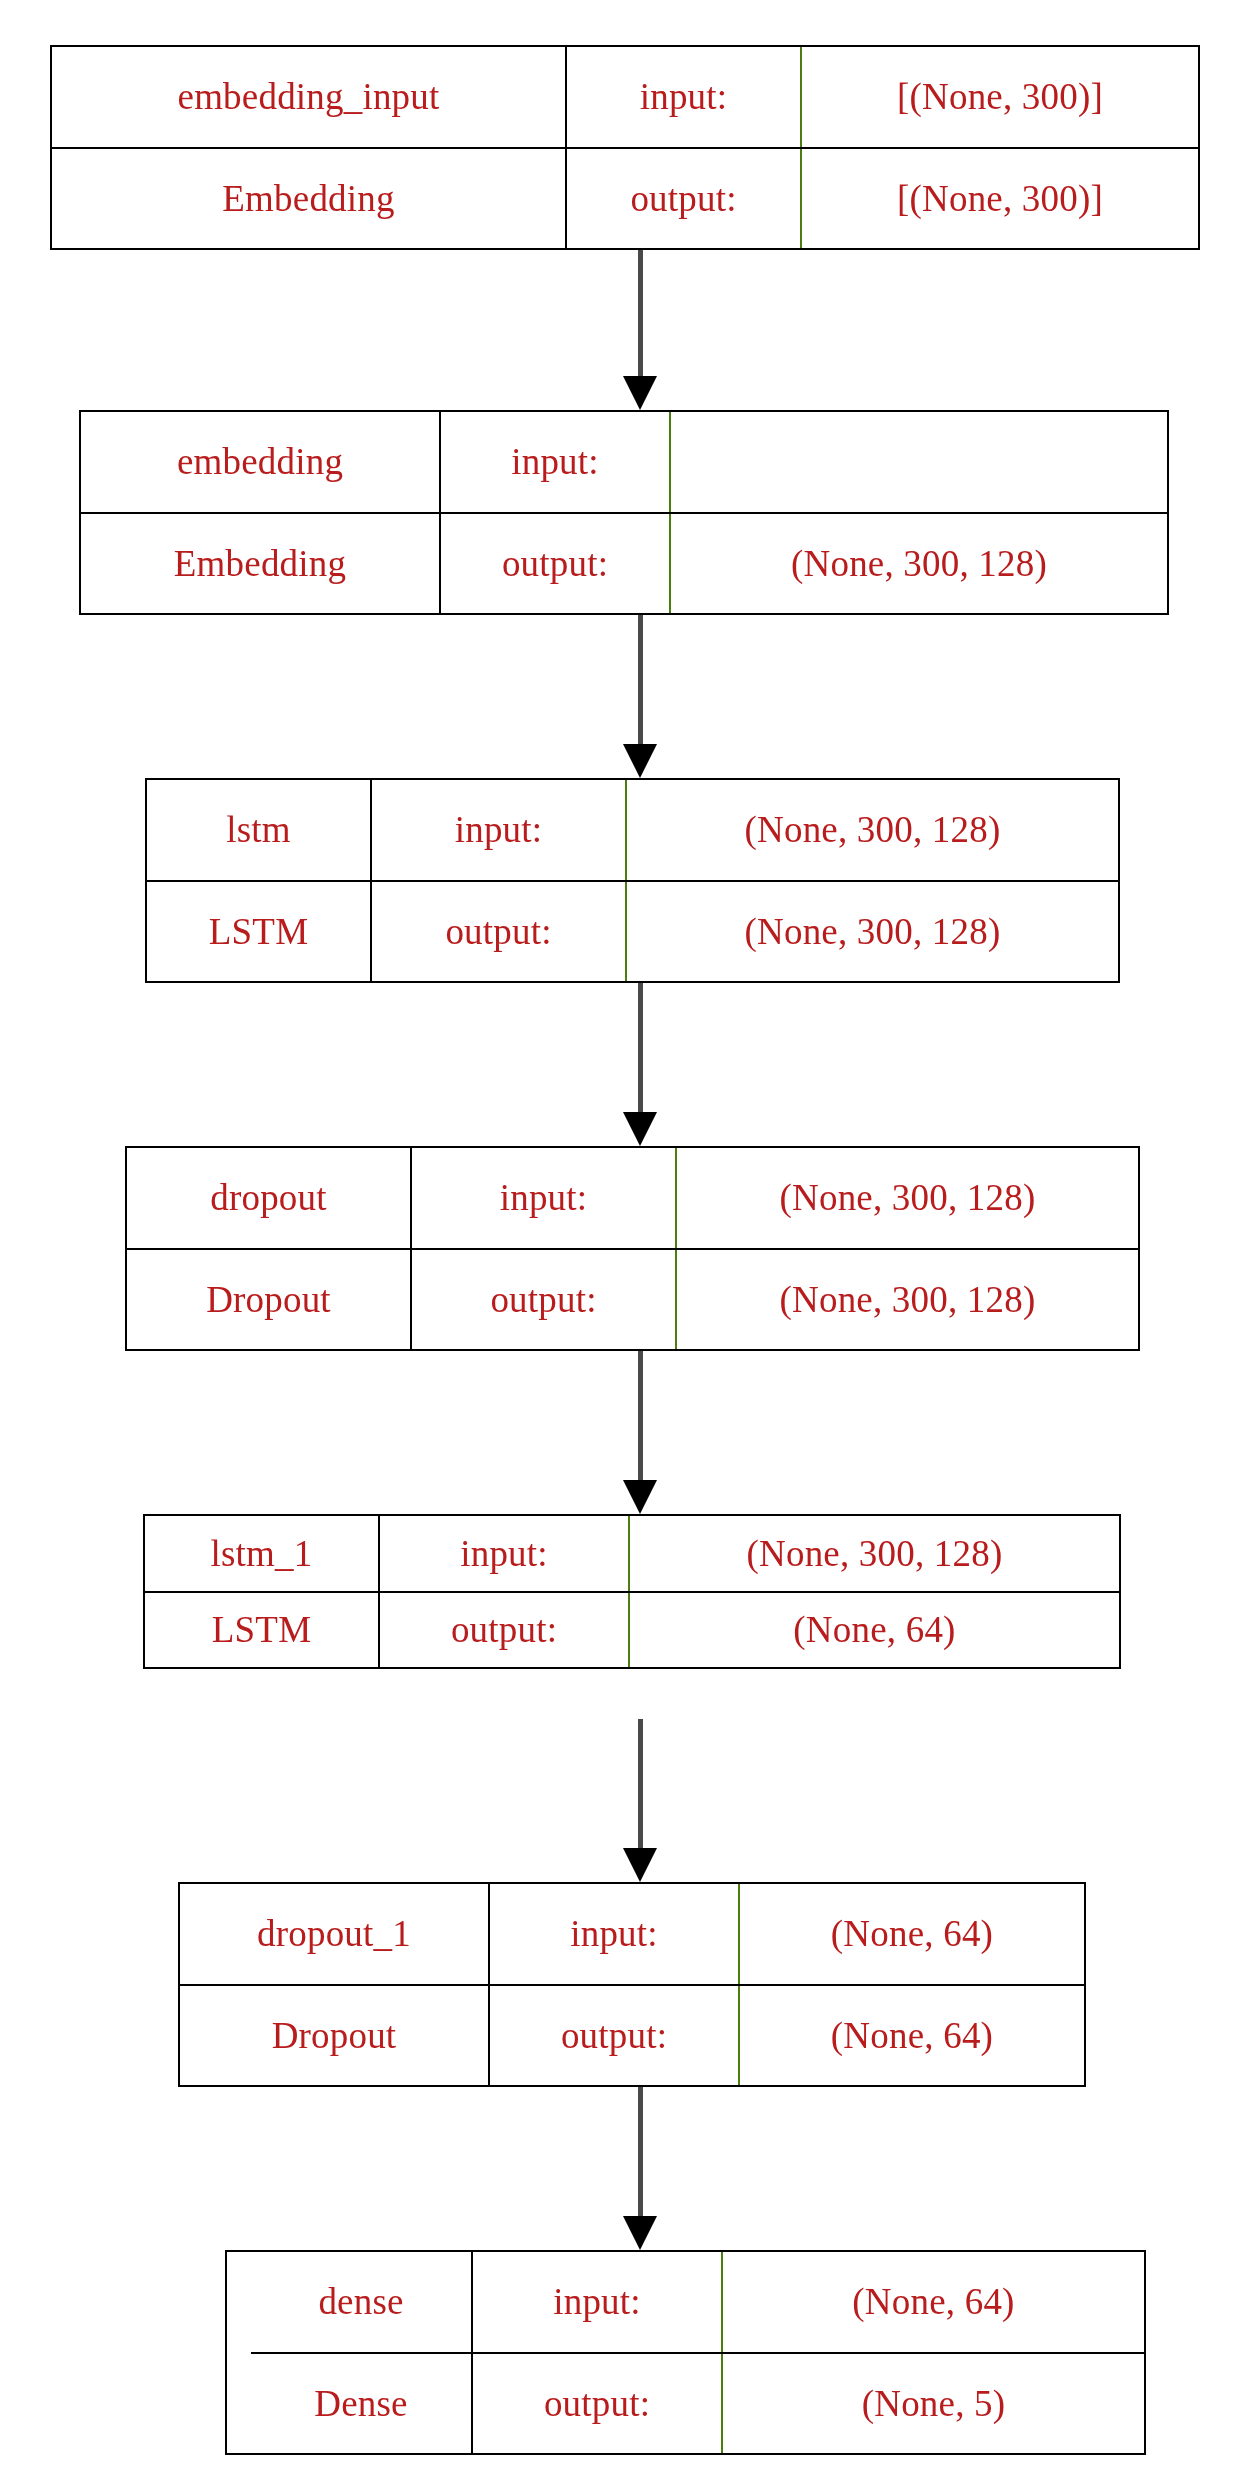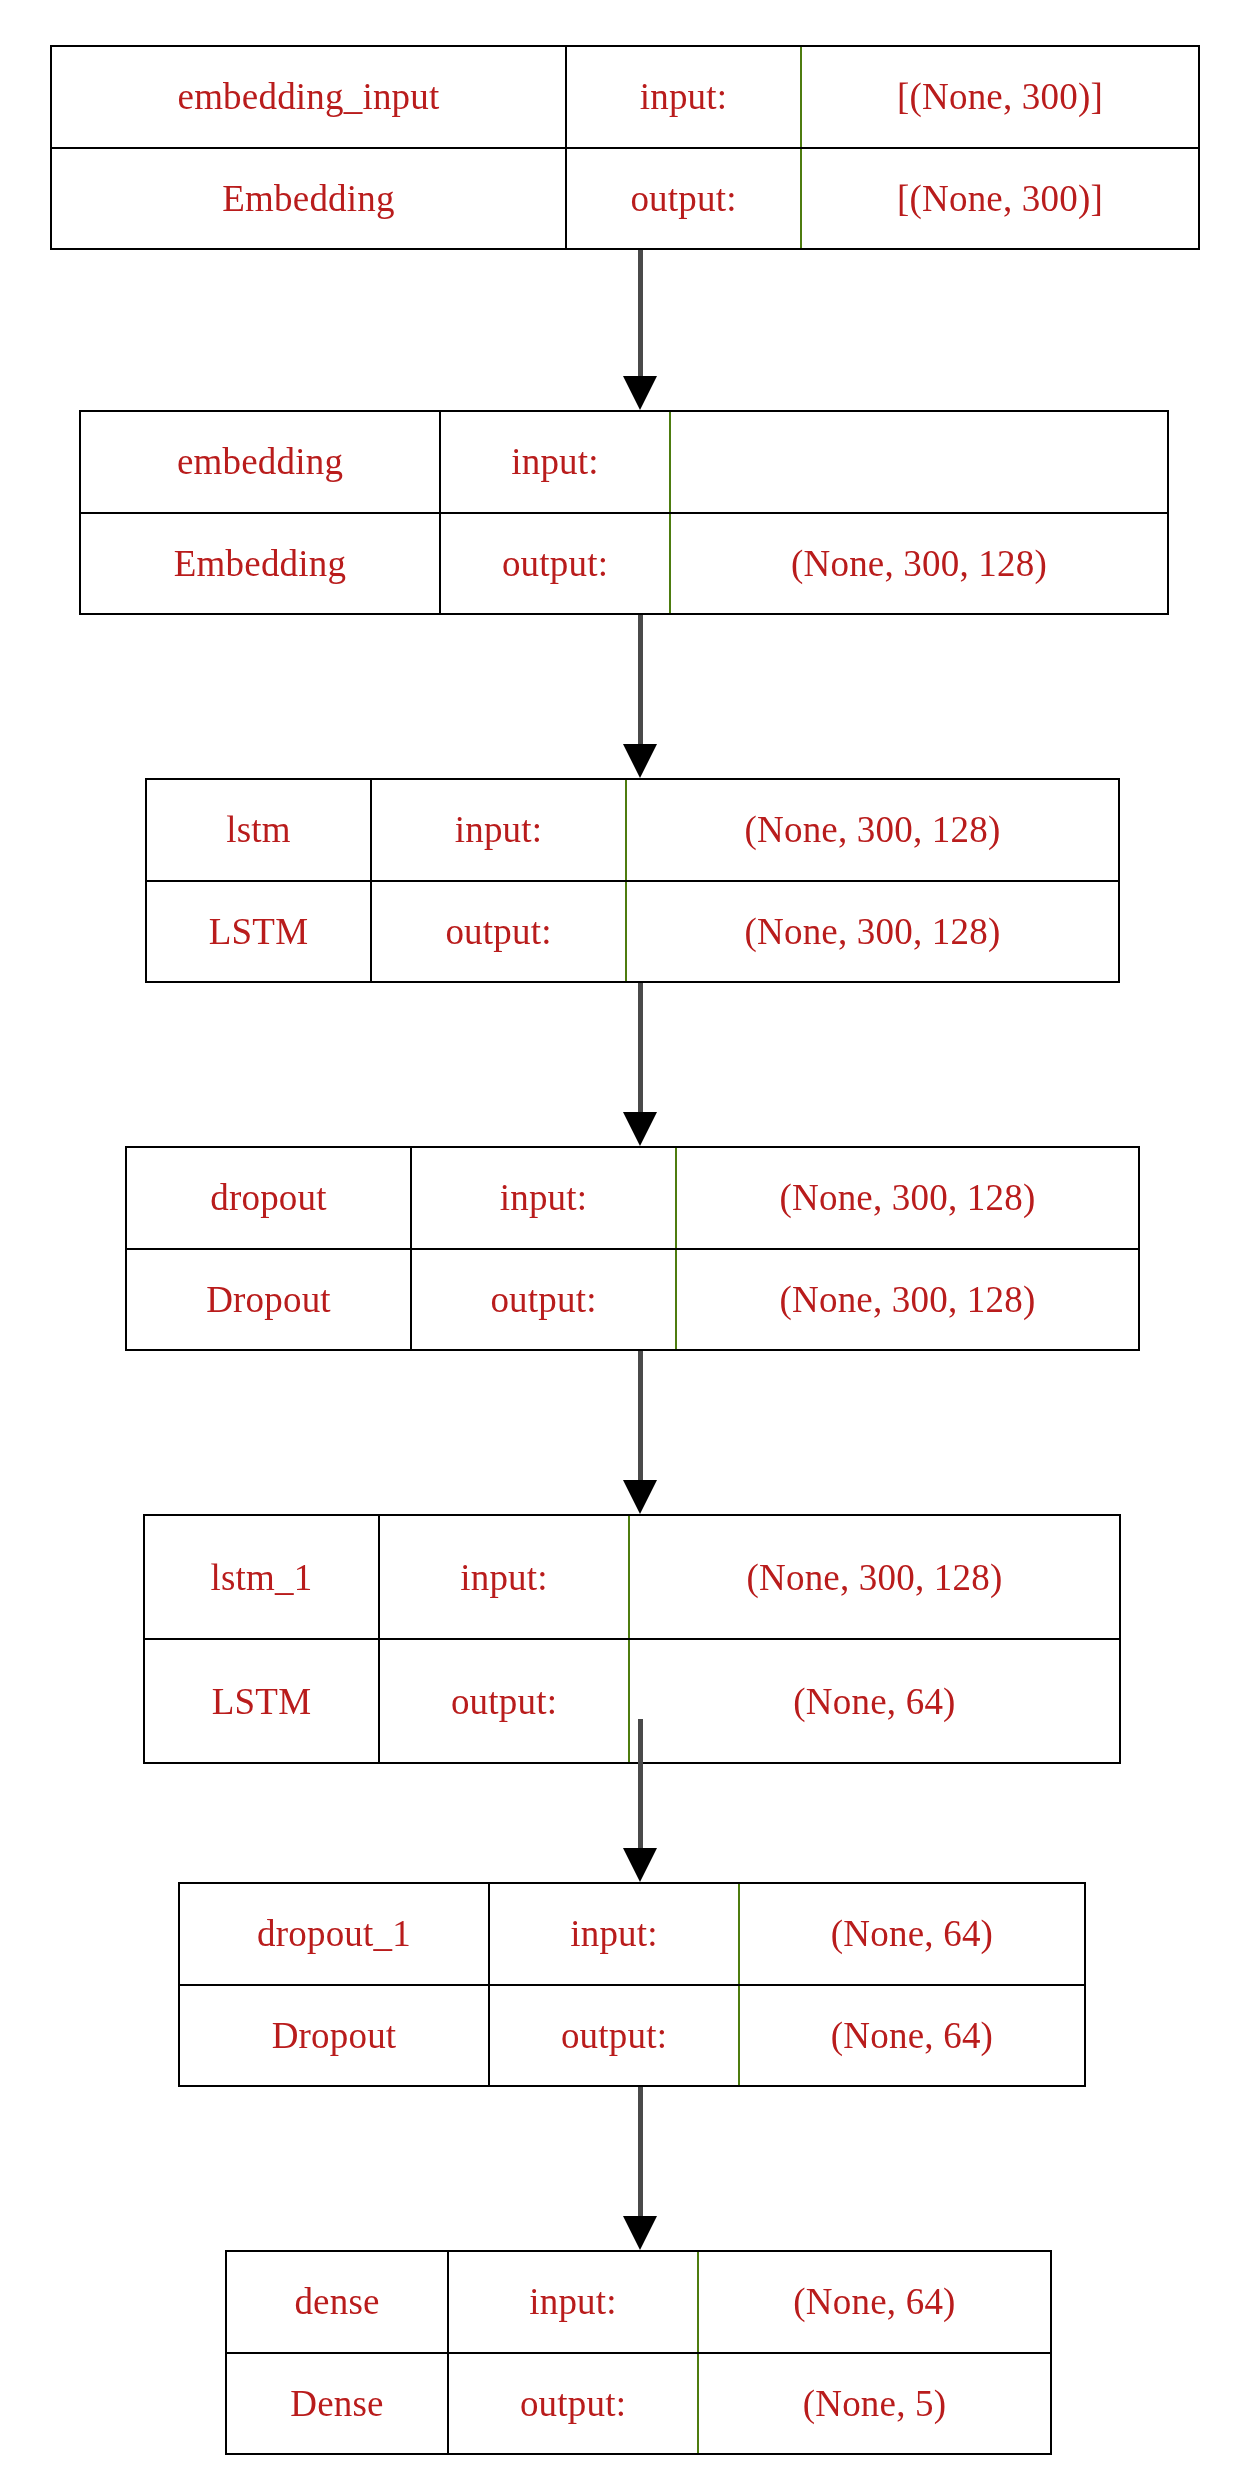--- a/index.html
+++ b/index.html
@@ -157,21 +157,21 @@
       <div class="cell cell-io" style="flex: 0 0 265px;">output:</div>
       <div class="cell cell-shape">(None, 300, 128)</div>
     </div>
   </div>
 
   <div class="edge" id="edge-3" style="left: 640px; top: 1351px; height: 163px;">
     <div class="edge-line" style="height: 133px;"></div>
     <div class="edge-head" style="top: 129px;"></div>
   </div>
 
-  <div class="node" id="node-4" style="left: 143px; top: 1514px; width: 978px; height: 250px; font-family: Liberation Serif, serif;">
+  <div class="node" id="node-4" style="left: 143px; top: 1514px; width: 978px; height: 155px; font-family: Liberation Serif, serif;">
     <div class="node-row row-top">
       <div class="cell cell-name" style="flex: 0 0 235px;">lstm_1</div>
       <div class="cell cell-io" style="flex: 0 0 250px;">input:</div>
       <div class="cell cell-shape">(None, 300, 128)</div>
     </div>
     <div class="node-row row-bottom">
       <div class="cell cell-name" style="flex: 0 0 235px;">LSTM</div>
       <div class="cell cell-io" style="flex: 0 0 250px;">output:</div>
       <div class="cell cell-shape">(None, 64)</div>
     </div>
@@ -193,21 +193,21 @@
       <div class="cell cell-io" style="flex: 0 0 250px;">output:</div>
       <div class="cell cell-shape">(None, 64)</div>
     </div>
   </div>
 
   <div class="edge" id="edge-5" style="left: 640px; top: 2087px; height: 163px;">
     <div class="edge-line" style="height: 133px;"></div>
     <div class="edge-head" style="top: 129px;"></div>
   </div>
 
-  <div class="node" id="node-6" style="left: 225px; top: 2250px; width: 827px; height: 205px;">
+  <div class="node" id="node-6" style="left: 225px; top: 2250px; width: 921px; height: 205px; padding-left: 24px;">
     <div class="node-row row-top">
       <div class="cell cell-name" style="flex: 0 0 222px;">dense</div>
       <div class="cell cell-io" style="flex: 0 0 250px;">input:</div>
       <div class="cell cell-shape">(None, 64)</div>
     </div>
     <div class="node-row row-bottom">
       <div class="cell cell-name" style="flex: 0 0 222px;">Dense</div>
       <div class="cell cell-io" style="flex: 0 0 250px;">output:</div>
       <div class="cell cell-shape">(None, 5)</div>
     </div>

